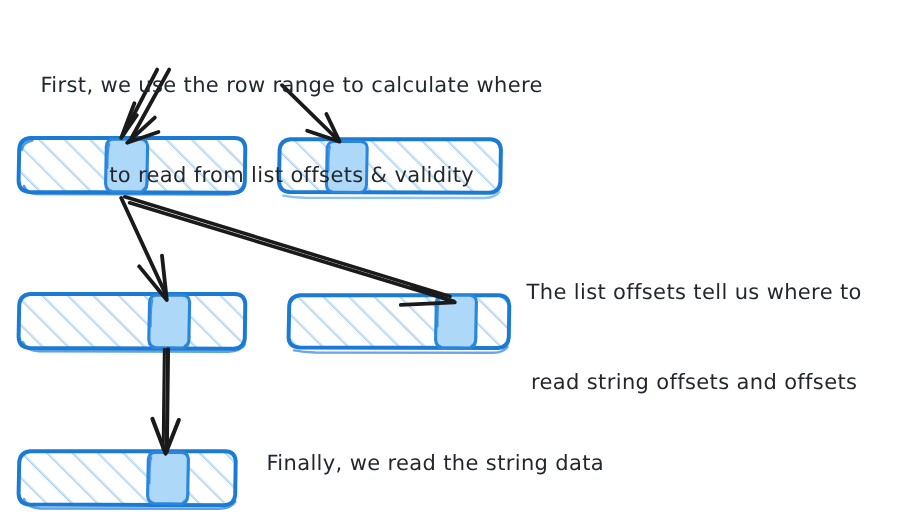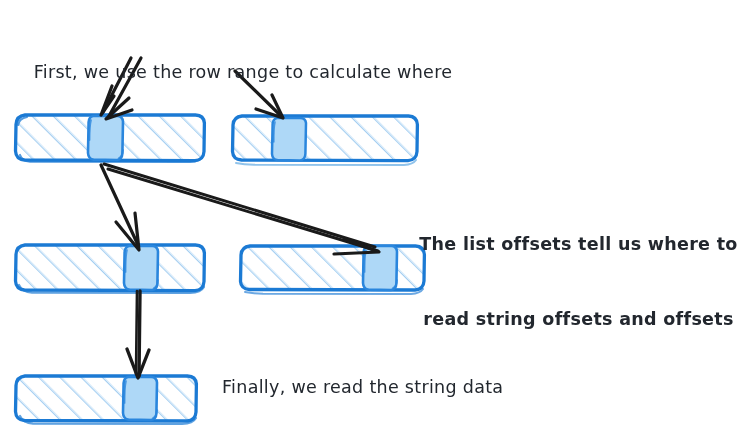--- a/index.html
+++ b/index.html
@@ -44,21 +44,20 @@
   }
   #caption-top {
     left: 8px;
     top: 10px;
     width: 470px;
   }
   #caption-right {
     left: 405px;
     top: 182px;
     width: 347px;
-    font-weight: bold;
   }
   #caption-finally {
     left: 222px;
     top: 325px;
     width: 400px;
     text-align: left;
   }
   #caption-iops {
     left: 222px;
     top: 390px;
@@ -163,20 +162,21 @@
 
     <g>
       <path d="M140,291 L139,376" fill="none" stroke="#1a1a1a" stroke-width="3.4" stroke-linecap="round"></path>
       <path d="M137,291 L136,374" fill="none" stroke="#1a1a1a" stroke-width="2.6" stroke-linecap="round"></path>
       <path d="M127,349 L138,378 L149,350" fill="none" stroke="#1a1a1a" stroke-width="3.4" stroke-linecap="round" stroke-linejoin="round"></path>
     </g>
   </svg>
 
   <div class="anno-text" id="caption-top">
     <span class="anno-line">First, we use the row range to calculate where</span>
+    <span class="anno-line">to read from list offsets &amp; validity</span>
   </div>
 
   <div class="anno-text" id="caption-right">
     <span class="anno-line">The list offsets tell us where to</span>
     <span class="anno-line">read string offsets and offsets</span>
   </div>
 
   <div class="anno-text" id="caption-finally">
     <span class="anno-line">Finally, we read the string data</span>
   </div>

